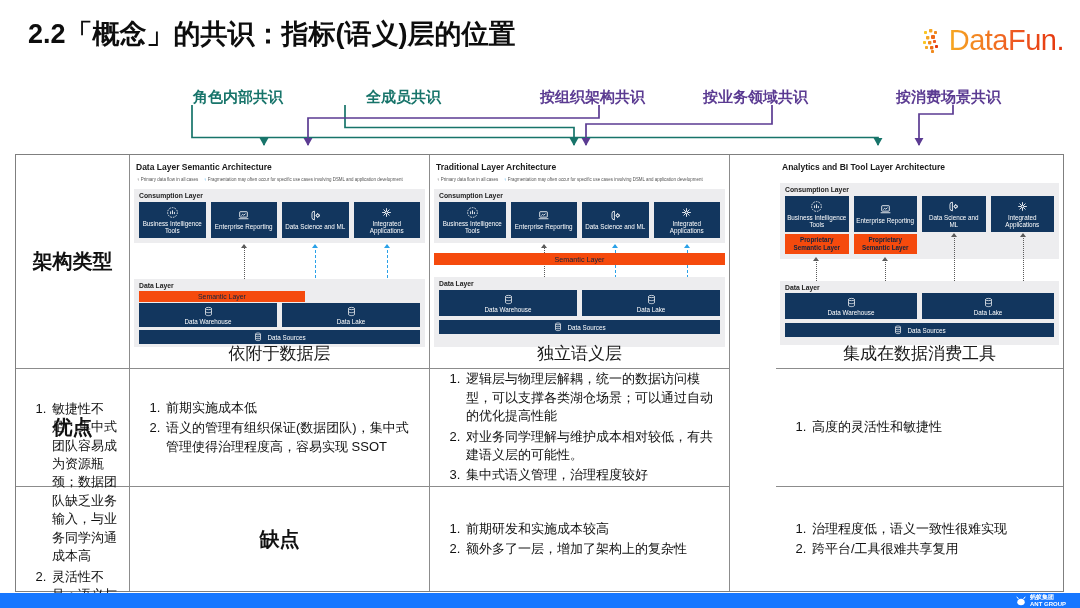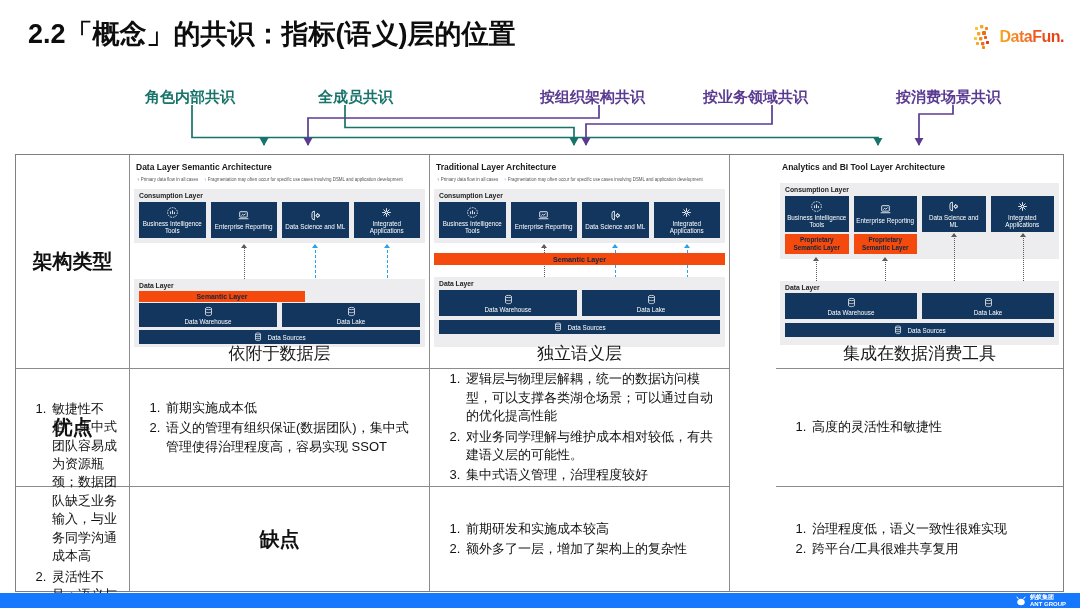--- a/index.html
+++ b/index.html
@@ -7,27 +7,27 @@
     --band:#ededef; --footer-blue:#1677ff; --border:#8c8c8c;
   }
   *{box-sizing:border-box; margin:0; padding:0;}
   body{background:#555; font-family:"Liberation Sans","DejaVu Sans",sans-serif;}
   .slide{position:relative; width:1080px; height:608px; background:#fff; overflow:hidden;}
 
   
   .title{position:absolute; left:28px; top:16px; font-size:27px; font-weight:bold; color:#0d0d0d;}
   .logo{position:absolute; right:16px; top:24px; display:flex; align-items:center; gap:1px;}
   .logo-pixels svg{width:26px; height:26px; display:block;}
-  .logo-text{font-size:16px; font-weight:bold; letter-spacing:-0.5px;
+  .logo-text{font-size:29px; font-weight:normal; letter-spacing:-0.5px;
     background:linear-gradient(90deg,#f6a821 0%,#ee5a22 55%,#e4340c 100%);
     -webkit-background-clip:text; background-clip:text; color:transparent;}
 
   
   .consensus-label{position:absolute; top:88px; font-size:15px; font-weight:bold; white-space:nowrap;}
-  .c-teal{color:var(--teal);} .c-purple{color:var(--purple);}
+  .c-teal{color:var(--teal);margin-left:48px;} .c-purple{color:var(--purple);}
   .consensus-arrows{position:absolute; left:0; top:0; width:1080px; height:160px; pointer-events:none;}
 
   
   .tbl{position:absolute; left:15px; top:154px; width:1049px; height:438px;
     border:1.5px solid #7f7f7f; display:grid;
     grid-template-columns:114px 300px 300px 1fr; grid-template-rows:214px 118px 1fr;}
   .cell{border-right:1px solid var(--border); border-bottom:1px solid var(--border); min-width:0; min-height:0;}
   .no-r{border-right:none;margin-left:46px;} .no-b{border-bottom:none;}
   .rowhead{display:flex; align-items:center; justify-content:center; font-size:20px; font-weight:bold; color:#111;}
   .arch-cell{position:relative; overflow:hidden;}
@@ -46,21 +46,21 @@
   .band-label{position:absolute; top:3px; left:5px; font-size:6.8px; font-weight:bold; color:#222;}
   .cbox-row{position:absolute; left:5px; right:5px; top:13px; display:flex; gap:5px;}
   .cbox-col{flex:1; display:flex; flex-direction:column; gap:2px; min-width:0;}
   .cbox{background:var(--navy); color:#fff; height:36px; display:flex; flex-direction:column;
     align-items:center; justify-content:center; gap:1px; text-align:center;}
   .cbox .lbl{font-size:6.3px; line-height:1.15; padding:0 2px;}
   .cbox svg{width:13px; height:13px; display:block;}
   .prop{background:var(--orange); color:#0f2440; font-weight:bold; font-size:6.3px; line-height:1.2;
     height:20px; display:flex; align-items:center; justify-content:center; text-align:center; padding:0 6px;}
   .sem-bar{position:absolute; display:flex; align-items:center; justify-content:center;
-    background:var(--orange); color:#0f2440; font-weight:bold; font-size:6.9px;}
+    background:var(--orange); color:#0f2440; font-weight:normal; font-size:6.9px;}
   .dbox-row{position:absolute; left:5px; right:5px; display:flex; gap:5px;}
   .dbox{flex:1; background:var(--navy); color:#fff; display:flex; flex-direction:column;
     align-items:center; justify-content:center; gap:1px;}
   .dbox .lbl{font-size:6.3px;}
   .dbox svg{width:11px; height:11px; display:block;}
   .dsources{position:absolute; left:5px; right:5px; background:var(--navy); color:#fff;
     display:flex; align-items:center; justify-content:center; gap:4px; font-size:6.3px;}
   .dsources svg{width:10px; height:10px;}
   .caption{position:absolute; bottom:3px; left:0; right:0; text-align:center; font-size:17px; color:#1a1a1a;}
 

